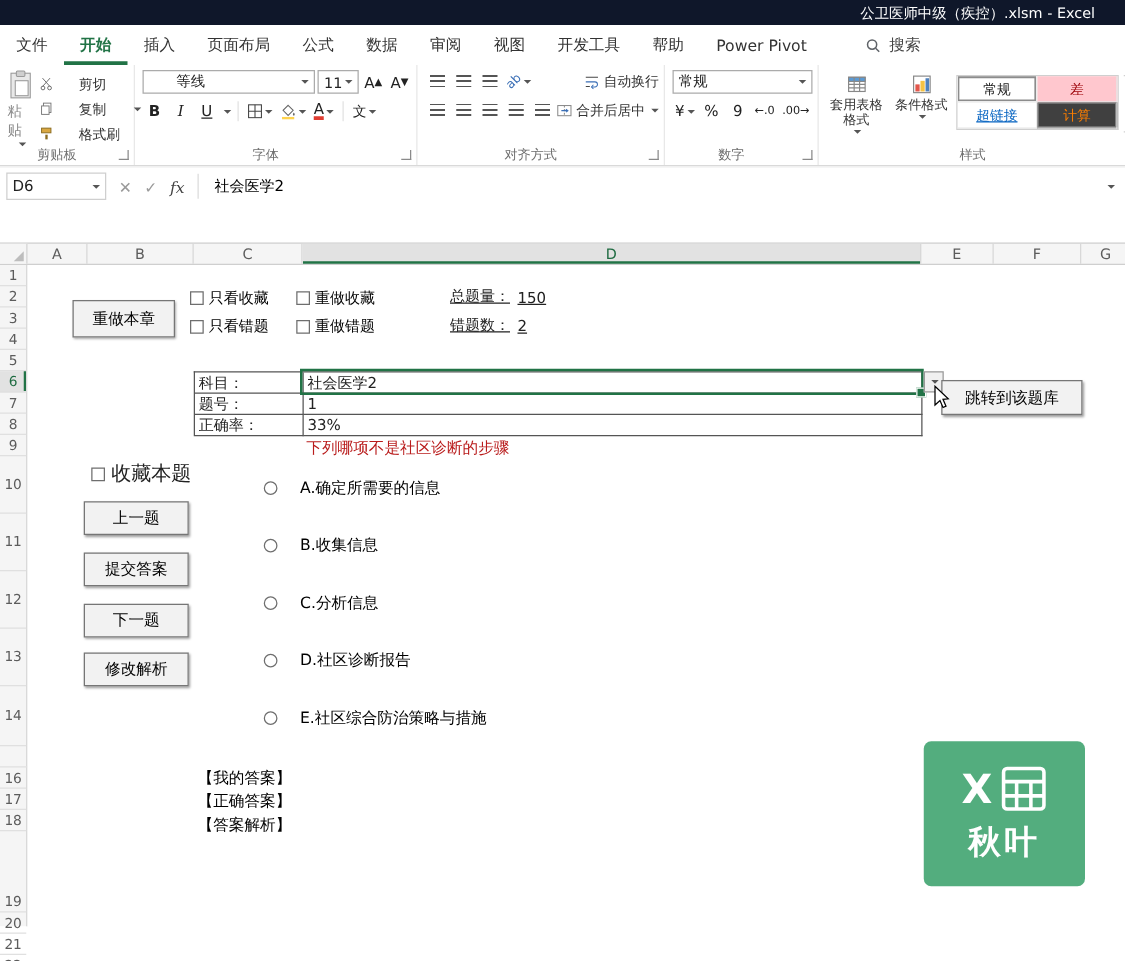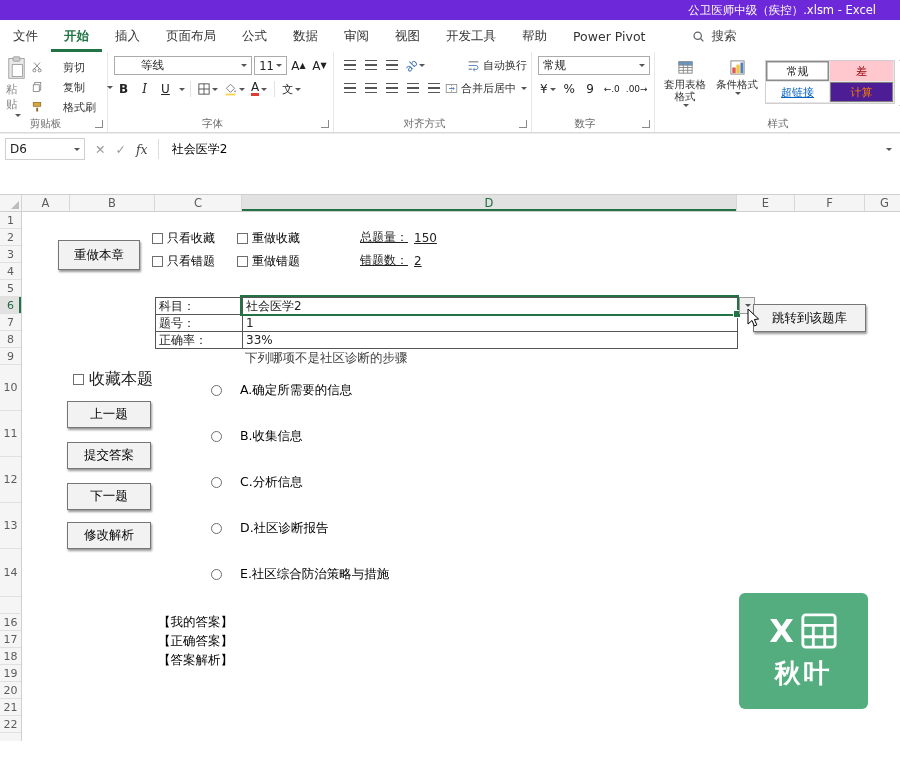--- a/index.html
+++ b/index.html
@@ -1,20 +1,20 @@
 <!DOCTYPE html>
 <html><head>
 <meta charset="utf-8">
 <style>
   html,body{margin:0;padding:0;background:#fff;}
   .app{position:relative;width:900px;height:769px;overflow:hidden;background:#fff;
        font-family:"DejaVu Sans","Liberation Sans",sans-serif;color:#222;}
 
   
-  .titlebar{height:20px;background:#6d28d9;display:flex;align-items:center;
+  .titlebar{height:20px;background:#0f172a;display:flex;align-items:center;
             justify-content:flex-end;padding-right:24px;box-sizing:border-box;}
   .titlebar .title{color:#fff;font-size:11.5px;}
 
   
   .tabrow{height:32px;display:flex;align-items:stretch;background:#fff;}
   #tabs{display:flex;}
   .tab{padding:0 13px;display:flex;align-items:center;font-size:12.5px;color:#333;white-space:nowrap;}
   .tab.active{color:#217346;font-weight:700;box-shadow:inset 0 -3px 0 #217346;}
   .searchbox{display:flex;align-items:center;gap:6px;margin-left:34px;color:#444;font-size:12.5px;}
 
@@ -57,21 +57,21 @@
   .g-styles{flex:1;display:flex;gap:4px;border-right:none;}
   .bigbtn{width:48px;display:flex;flex-direction:column;align-items:center;gap:2px;
           font-size:10.5px;color:#333;text-align:center;padding-top:3px;line-height:1.15;}
   .gallery{display:grid;grid-template-columns:64px 64px;grid-auto-rows:21px;border:1px solid #cfcfcf;
            background:#fff;align-self:flex-start;margin-top:4px;}
   .cstyle{display:flex;align-items:center;justify-content:center;font-size:11px;
           border-right:1px solid #e6e6e6;border-bottom:1px solid #e6e6e6;box-sizing:border-box;}
   .cstyle.normal{box-shadow:inset 0 0 0 1.5px #8c8c8c;}
   .cstyle.bad{background:#ffc7ce;color:#9c0006;}
   .cstyle.link{color:#0563c1;text-decoration:underline;}
-  .cstyle.calc{background:#4c1d95;color:#fa7d00;box-shadow:inset 0 0 0 1px #7f7f7f;font-family:Liberation Serif, serif;}
+  .cstyle.calc{background:#404040;color:#fa7d00;box-shadow:inset 0 0 0 1px #7f7f7f;font-family:Liberation Serif, serif;}
   .galarrows{width:13px;border:1px solid #cfcfcf;border-left:none;background:#fff;margin-top:4px;
              height:44px;display:flex;flex-direction:column;align-items:center;justify-content:space-around;}
   .up{transform:rotate(180deg);}
 
   
   .qat{height:30px;display:flex;align-items:center;gap:12px;padding-left:10px;font-size:11.5px;
        color:#333;background:#fff;}
   .toggle{width:32px;height:15px;border-radius:8px;background:#8a8a8a;position:relative;flex:none;}
   .knob{position:absolute;left:2px;top:2px;width:11px;height:11px;border-radius:50%;background:#fff;}
   .tstate{position:absolute;right:4px;top:1.5px;font-size:9px;color:#fff;}
@@ -119,21 +119,21 @@
   .itrow{display:flex;height:17px;}
   .itcell{border-right:1px solid #555;border-bottom:1px solid #555;font-size:12px;line-height:16px;
           padding-left:3px;box-sizing:border-box;}
   .itlabel{width:87px;} .itvalue{width:495px;}
   .selcell{position:absolute;left:218px;top:83px;width:499px;height:21px;border:2px solid #217346;
            box-sizing:border-box;pointer-events:none;}
   .fillhandle{position:absolute;right:-4px;bottom:-4px;width:6px;height:6px;background:#217346;border:1px solid #fff;}
   .dropbtn{position:absolute;left:717px;top:85px;width:16px;height:17px;background:#f0f0f0;
            border:1px solid #9a9a9a;display:flex;align-items:center;justify-content:center;box-sizing:border-box;}
   .cursor{position:absolute;left:724px;top:96px;z-index:5;}
-  .question{position:absolute;left:223px;top:138px;font-size:12.5px;color:#404040;}
+  .question{position:absolute;left:223px;top:138px;font-size:12.5px;color:#b91c1c;}
   .favrow{position:absolute;left:51px;top:157px;display:flex;gap:5px;align-items:center;font-size:16px;}
   .optrow{position:absolute;left:189px;height:16px;display:flex;align-items:center;}
   .optlabel{margin-left:18px;font-size:12.5px;color:#000;}
   .ansline{position:absolute;left:136px;font-size:12.5px;color:#000;height:17px;}
   .watermark{position:absolute;left:717px;top:381px;width:129px;height:116px;border-radius:6px;
              background:rgba(40,152,94,.8);display:flex;flex-direction:column;align-items:center;
              justify-content:center;gap:6px;}
   .wmrow{display:flex;align-items:center;gap:6px;}
   .wm-x{font-size:32px;font-weight:700;color:#fff;}
   .wm-text{font-size:26px;font-weight:700;color:#fff;letter-spacing:3px;}
@@ -418,21 +418,21 @@
         <div class="rowhead" style="height: 17px;">9</div>
         <div class="rowhead" style="height: 46px;">10</div>
         <div class="rowhead" style="height: 46px;">11</div>
         <div class="rowhead" style="height: 46px;">12</div>
         <div class="rowhead" style="height: 46px;">13</div>
         <div class="rowhead" style="height: 48px;">14</div>
         <div class="rowhead" style="height: 17px; padding-left: 44px;">15</div>
         <div class="rowhead" style="height: 17px;">16</div>
         <div class="rowhead" style="height: 17px;">17</div>
         <div class="rowhead" style="height: 17px;">18</div>
-        <div class="rowhead" style="height: 17px;">19</div>
+        <div class="rowhead" style="height: 17px; margin-top: 48px;">19</div>
         <div class="rowhead" style="height: 17px;">20</div>
         <div class="rowhead" style="height: 17px;">21</div>
         <div class="rowhead" style="height: 17px;">22</div>
       </div>
     <div class="canvas" id="canvas">
 
       <div class="btn3d" id="redoChapter">重做本章</div>
 
       <div class="statline" style="top:17px;">
         <span>总题量：</span>

